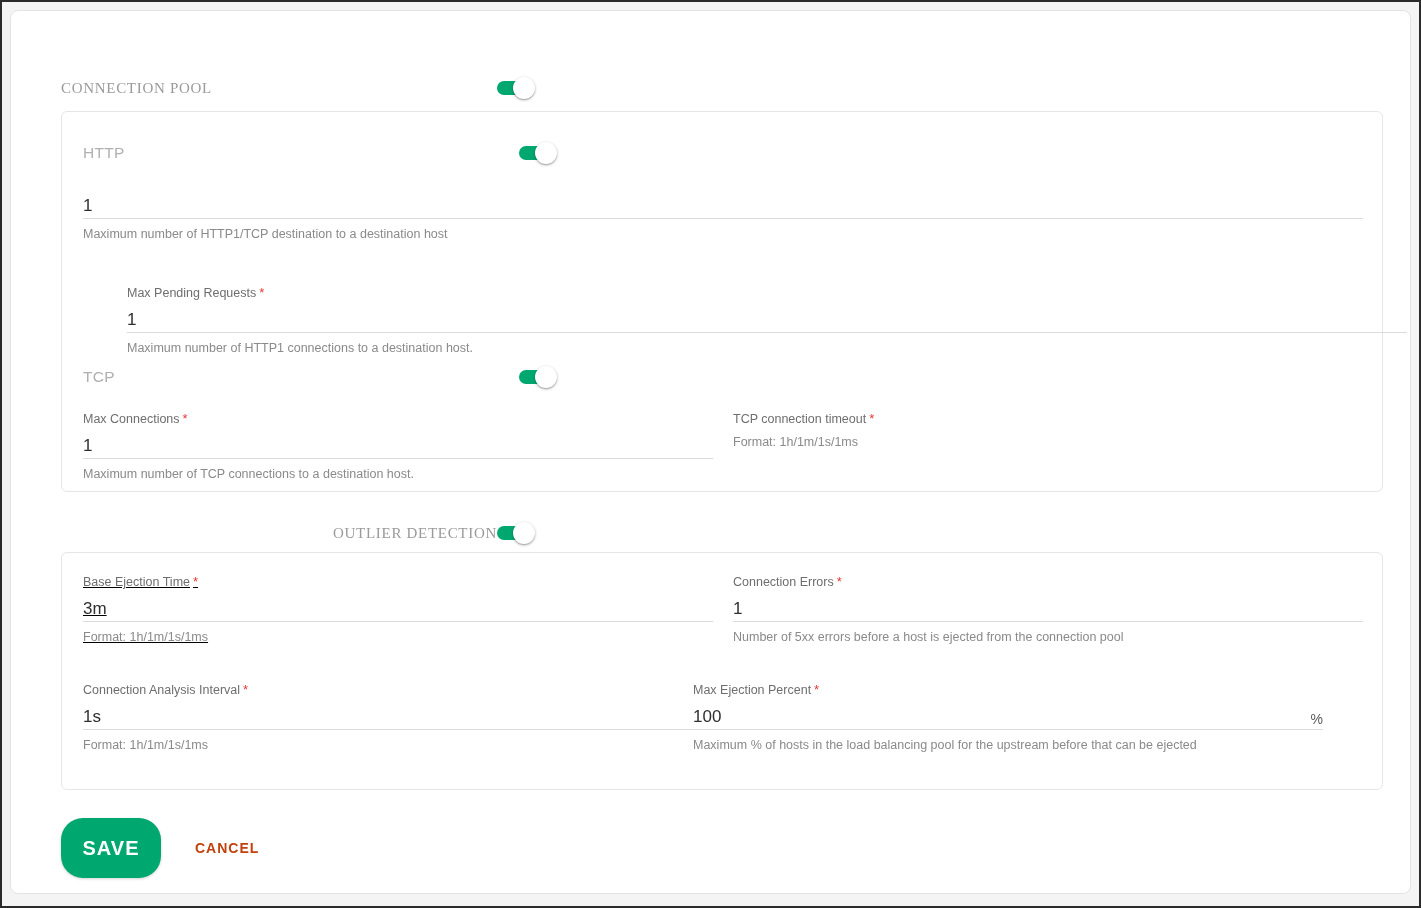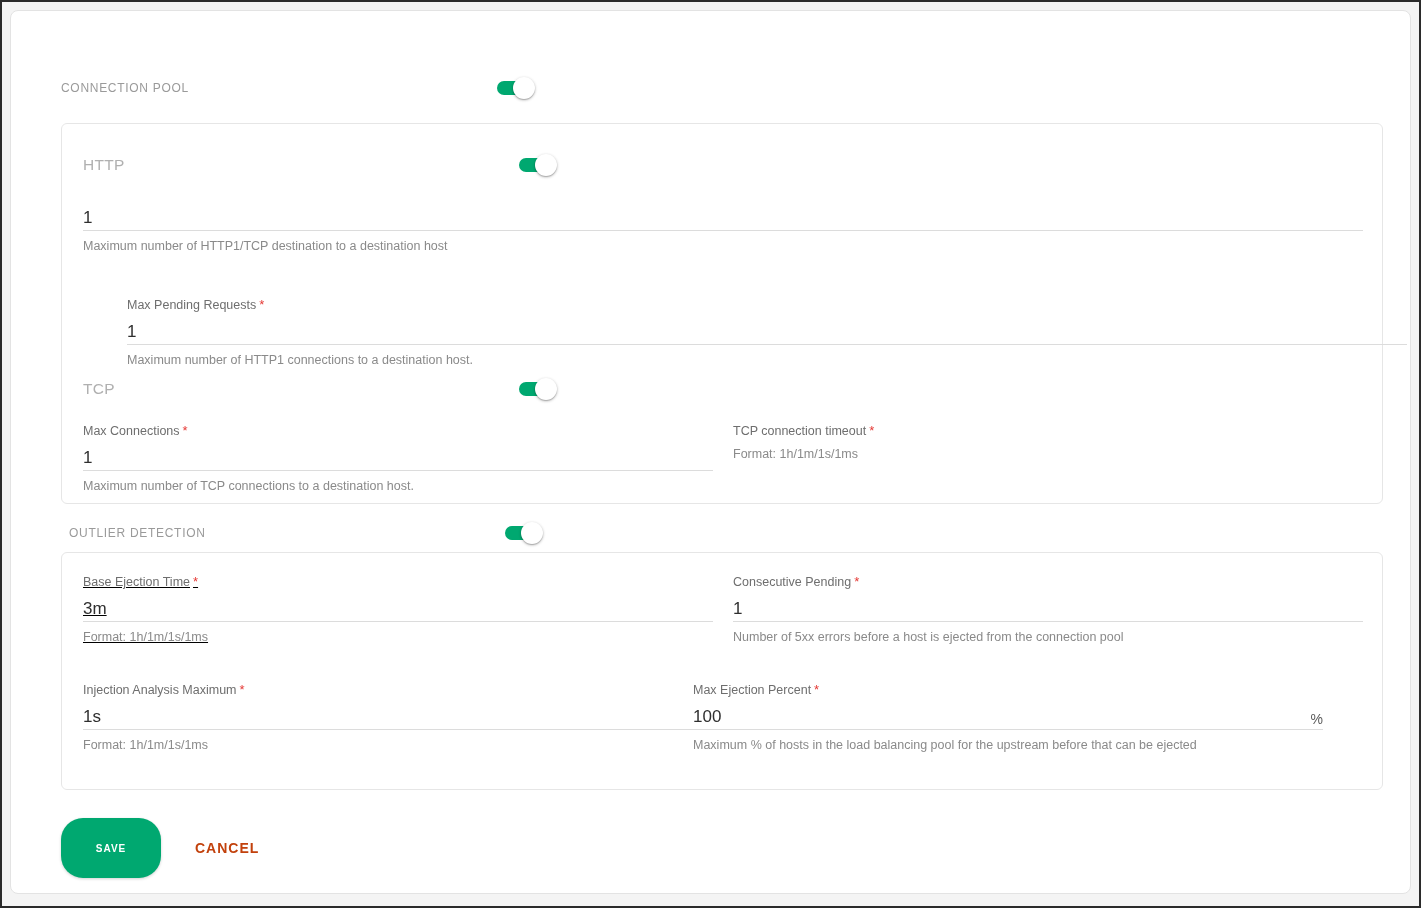--- a/index.html
+++ b/index.html
@@ -46,26 +46,27 @@
     padding: 0;
   }
 
   
   .section-head {
     display: flex;
     align-items: center;
     height: 34px;
   }
   .section-title {
-    font-size: 12px;
+    font-size: 15px;
     letter-spacing: 0.7px;
     color: #9a9a9a;
     font-weight: 400;
     text-transform: uppercase;
     white-space: nowrap;
+    font-family: Liberation Serif, serif;
   }
 
   
   .toggle {
     position: relative;
     width: 44px;
     height: 22px;
     flex: 0 0 auto;
     cursor: pointer;
   }
@@ -164,21 +165,21 @@
     display: flex;
     align-items: center;
   }
   .btn-save {
     background: #00a870;
     color: #ffffff;
     border: 0;
     border-radius: 22px;
     height: 60px;
     width: 100px;
-    font-size: 10px;
+    font-size: 20px;
     letter-spacing: 1px;
     font-weight: 700;
     cursor: pointer;
     font-family: "Liberation Sans", sans-serif;
     box-shadow: 0 1px 3px rgba(0,0,0,0.18);
   }
   .btn-cancel {
     background: transparent;
     border: 0;
     color: #c2410c;
@@ -187,31 +188,31 @@
     font-weight: 700;
     cursor: pointer;
     padding: 0 12px;
     margin-left: 22px;
     height: 42px;
     font-family: "Liberation Sans", sans-serif;
   }
 
   
   #connection-pool-head { position: absolute; left: 50px; top: 60px; width: 480px; justify-content: space-between; }
-  #connection-pool-panel { position: absolute; left: 50px; top: 112px; width: 1322px; height: 381px; }
+  #connection-pool-panel { position: absolute; left: 50px; top: 100px; width: 1322px; height: 381px; }
 
   #http-head { position: absolute; left: 21px; top: 26px; width: 480px; justify-content: space-between; }
   #field-max-req   { position: absolute; left: 21px; top: 75px;  width: 1280px; }
   #field-max-pend  { position: absolute; left: 21px; top: 173px; width: 1280px; margin-left: 44px; }
 
   #tcp-head { position: absolute; left: 21px; top: 250px; width: 480px; justify-content: space-between; }
   #field-max-conn  { position: absolute; left: 21px; top: 299px; width: 630px; }
   #field-tcp-timeout { position: absolute; left: 671px; top: 299px; width: 630px; }
 
-  #outlier-head { position: absolute; left: 58px; top: 505px; width: 480px; justify-content: space-between; }
+  #outlier-head { position: absolute; left: 50px; top: 505px; width: 480px; justify-content: flex-end; }
   #outlier-panel { position: absolute; left: 50px; top: 541px; width: 1322px; height: 238px; }
 
   #field-base-eject { position: absolute; left: 21px; top: 21px;  width: 630px; text-decoration: underline; }
   #field-consec-err { position: absolute; left: 671px; top: 21px; width: 630px; }
   #field-inject-int { position: absolute; left: 21px; top: 129px; width: 630px; }
   #field-max-eject  { position: absolute; left: 631px; top: 129px; width: 630px; }
 
   #action-buttons { position: absolute; left: 50px; top: 807px; }
 </style>
 </head>
@@ -298,31 +299,31 @@
             <span>Base Ejection Time</span><span class="req">*</span>
           </div>
           <div class="field-input-row">
             <input class="field-value" type="text" value="3m" style="">
           </div>
           <div class="field-hint">Format: 1h/1m/1s/1ms</div>
         </div>
 
         <div class="field" id="field-consec-err">
           <div class="field-label">
-            <span>Consecutive Pending</span><span class="req">*</span>
+            <span>Connection Errors</span><span class="req">*</span>
           </div>
           <div class="field-input-row">
             <input class="field-value" type="text" value="1" style="">
           </div>
           <div class="field-hint">Number of 5xx errors before a host is ejected from the connection pool</div>
         </div>
 
         <div class="field" id="field-inject-int">
           <div class="field-label">
-            <span>Injection Analysis Maximum</span><span class="req">*</span>
+            <span>Connection Analysis Interval</span><span class="req">*</span>
           </div>
           <div class="field-input-row">
             <input class="field-value" type="text" value="1s" style="">
           </div>
           <div class="field-hint">Format: 1h/1m/1s/1ms</div>
         </div>
 
         <div class="field" id="field-max-eject">
           <div class="field-label">
             <span>Max Ejection Percent</span><span class="req">*</span>

